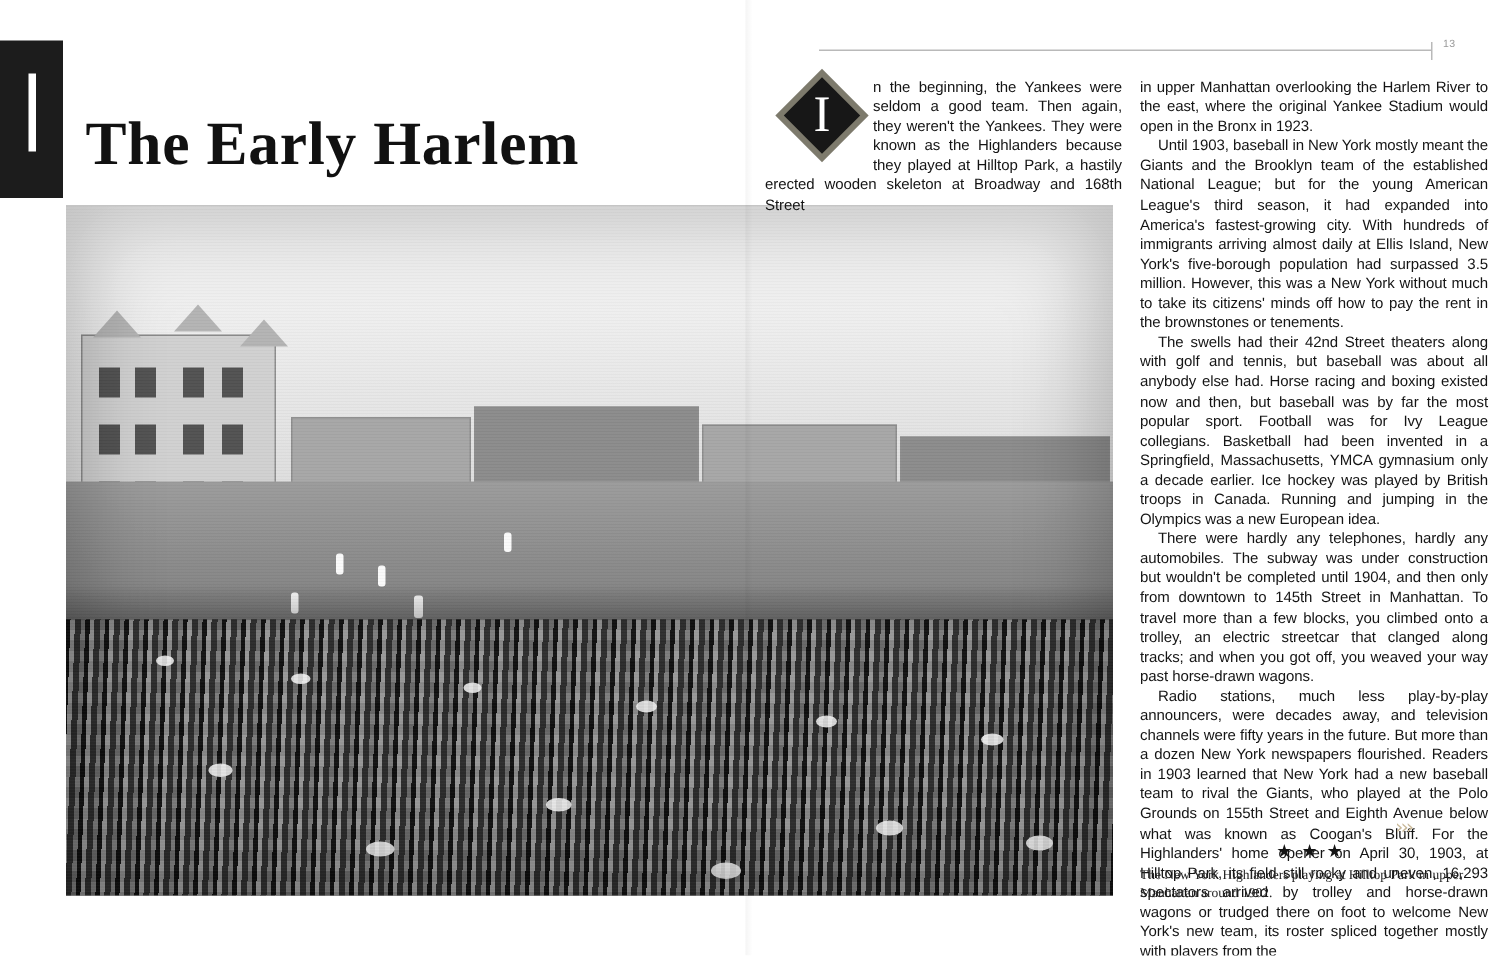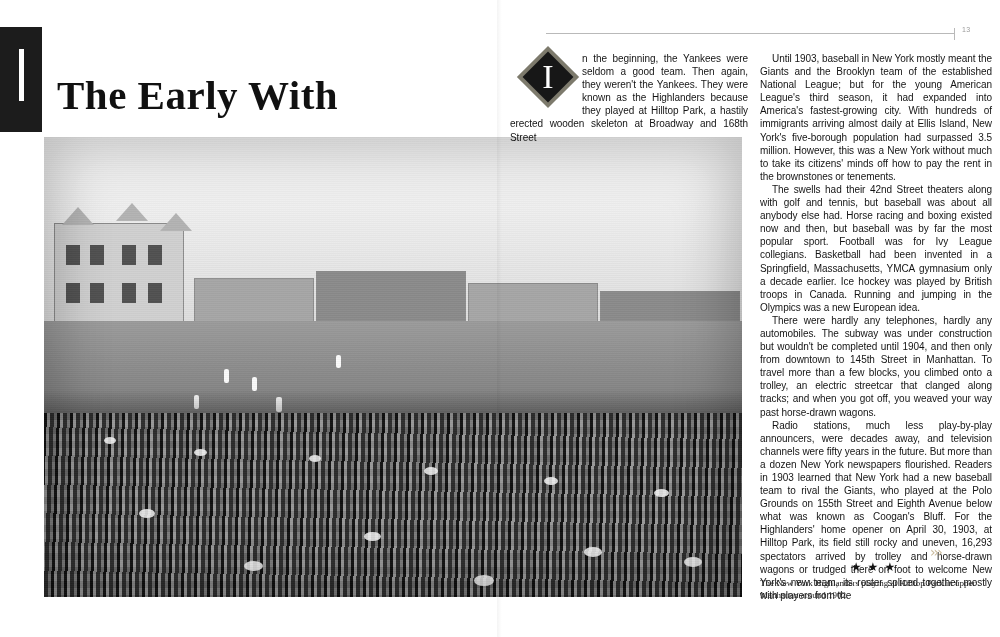--- a/index.html
+++ b/index.html
@@ -320,21 +320,21 @@
 </head>
 <body>
 
 <div class="page">
 
   <div class="chapter-block">
     <div class="chapter-numeral"></div>
   </div>
 
   <h1 class="chapter-title">
-    <span>The Early With</span>
+    <span>The Early Harlem</span>
   </h1>
 
   <div class="photo">
     <div class="photo-sky"></div>
 
     <div class="photo-buildings">
 
       <div class="bld" style="left:10px; top:40px; width:130px; height:150px;"></div>
       <div class="roof" style="left:18px; top:24px;"></div>
       <div class="roof" style="left:72px; top:20px;"></div>
@@ -409,20 +409,21 @@
     <div class="dropcap-inner"></div>
     <div class="dropcap-letter">I</div>
   </div>
 
   <div class="col col-mid">
     <div class="wrap-shape"></div>
     <p class="no-indent">n the beginning, the Yankees were seldom a good team. Then again, they weren't the Yankees. They were known as the Highlanders because they played at Hilltop Park, a hastily erected wooden skeleton at Broadway and 168th Street</p>
   </div>
 
   <div class="col col-right">
+    <p class="no-indent">in upper Manhattan overlooking the Harlem River to the east, where the original Yankee Stadium would open in the Bronx in 1923.</p>
     <p>Until 1903, baseball in New York mostly meant the Giants and the Brooklyn team of the established National League; but for the young American League's third season, it had expanded into America's fastest-growing city. With hundreds of immigrants arriving almost daily at Ellis Island, New York's five-borough population had surpassed 3.5 million. However, this was a New York without much to take its citizens' minds off how to pay the rent in the brownstones or tenements.</p>
     <p>The swells had their 42nd Street theaters along with golf and tennis, but baseball was about all anybody else had. Horse racing and boxing existed now and then, but baseball was by far the most popular sport. Football was for Ivy League collegians. Basketball had been invented in a Springfield, Massachusetts, YMCA gymnasium only a decade earlier. Ice hockey was played by British troops in Canada. Running and jumping in the Olympics was a new European idea.</p>
     <p>There were hardly any telephones, hardly any automobiles. The subway was under construction but wouldn't be completed until 1904, and then only from downtown to 145th Street in Manhattan. To travel more than a few blocks, you climbed onto a trolley, an electric streetcar that clanged along tracks; and when you got off, you weaved your way past horse-drawn wagons.</p>
     <p>Radio stations, much less play-by-play announcers, were decades away, and television channels were fifty years in the future. But more than a dozen New York newspapers flourished. Readers in 1903 learned that New York had a new baseball team to rival the Giants, who played at the Polo Grounds on 155th Street and Eighth Avenue below what was known as Coogan's Bluff. For the Highlanders' home opener on April 30, 1903, at Hilltop Park, its field still rocky and uneven, 16,293 spectators arrived by trolley and horse-drawn wagons or trudged there on foot to welcome New York's new team, its roster spliced together mostly with players from the</p>
   </div>
 
   <div class="chevrons">›››</div>
 
   <div class="stars">★★★</div>
 

